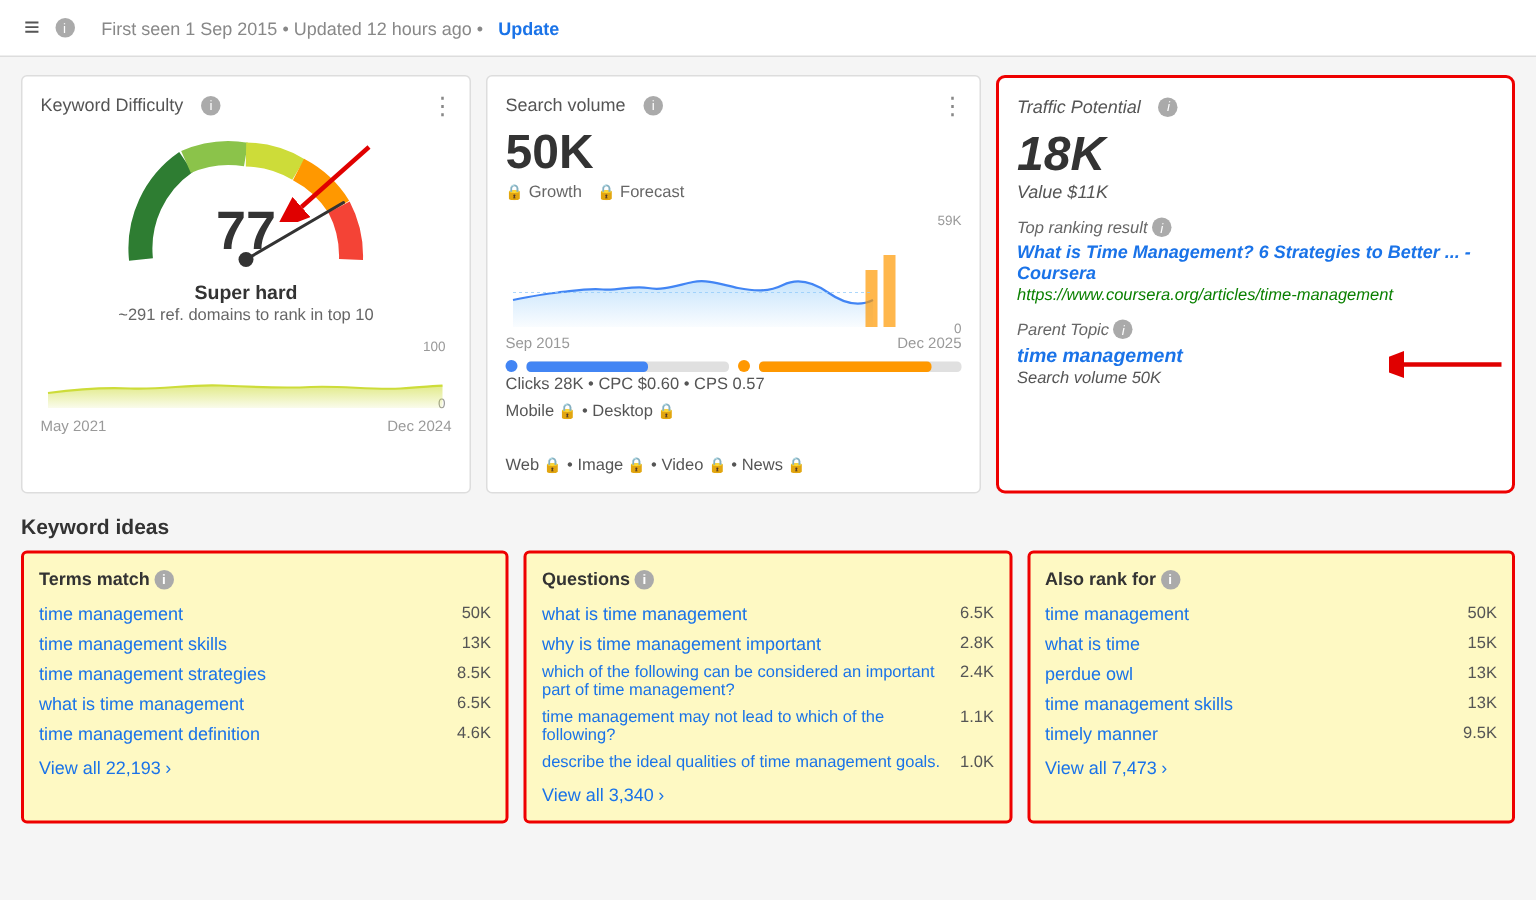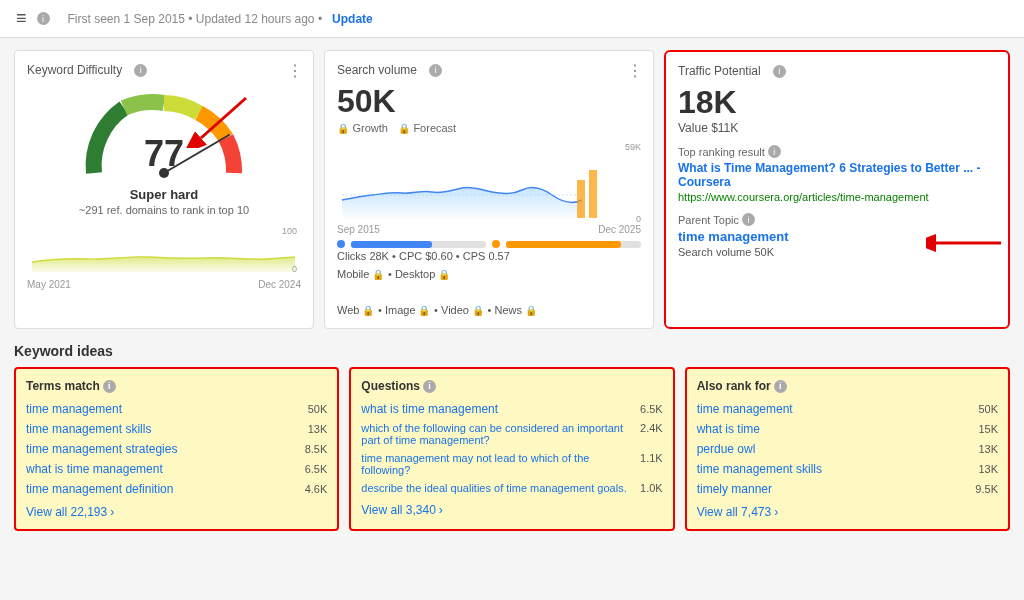--- a/index.html
+++ b/index.html
@@ -91,21 +91,21 @@
     .sv-card { width: 330px; }
     .sv-value { font-size: 32px; font-weight: bold; color: #333; margin-bottom: 2px; }
     .sv-toggles { display: flex; gap: 10px; font-size: 11px; color: #666; margin-bottom: 6px; }
     .sv-toggle-item { display: flex; align-items: center; gap: 3px; }
     .lock-icon { font-size: 10px; }
     .sv-stats { font-size: 11px; color: #555; margin-bottom: 6px; }
     .sv-device { font-size: 11px; color: #555; margin-bottom: 4px; }
     .sv-types { font-size: 11px; color: #555; margin-top: 24px; }
 
     
-    .tp-card { flex: 1; border: 2px solid #e00; border-radius: 6px; }
+    .tp-card { flex: 1; border: 2px solid #e00; border-radius: 6px; font-style: italic; }
     .tp-value { font-size: 32px; font-weight: bold; color: #333; }
     .tp-sub { font-size: 12px; color: #555; margin-bottom: 10px; }
     .tp-section-title { font-size: 11px; color: #666; margin-bottom: 3px; display: flex; align-items: center; gap: 3px; }
     .tp-link { color: #1a73e8; font-size: 12px; font-weight: bold; cursor: pointer; margin-bottom: 2px; }
     .tp-url { color: #0a8000; font-size: 11px; cursor: pointer; margin-bottom: 10px; }
     .tp-parent-value { font-size: 13px; color: #1a73e8; font-weight: bold; cursor: pointer; margin-bottom: 2px; }
     .tp-parent-sub { font-size: 11px; color: #555; }
 
     
     .keyword-ideas-title { font-size: 14px; font-weight: bold; color: #333; margin-bottom: 8px; }
@@ -367,20 +367,24 @@
       <div class="ideas-card">
         <div class="ideas-card-title">
           <span>Questions</span>
           <span class="info-icon">i</span>
         </div>
         <div>
           <div class="idea-row">
             <span class="idea-link">what is time management</span>
             <span class="idea-value">6.5K</span>
           </div>
+          <div class="idea-row">
+            <span class="idea-link">why is time management important</span>
+            <span class="idea-value">2.8K</span>
+          </div>
           <div class="idea-row" style="align-items:flex-start;">
             <span class="idea-link idea-long-text">which of the following can be considered an important part of time management?</span>
             <span class="idea-value">2.4K</span>
           </div>
           <div class="idea-row" style="align-items:flex-start;">
             <span class="idea-link idea-long-text">time management may not lead to which of the following?</span>
             <span class="idea-value">1.1K</span>
           </div>
           <div class="idea-row" style="align-items:flex-start;">
             <span class="idea-link idea-long-text">describe the ideal qualities of time management goals.</span>

